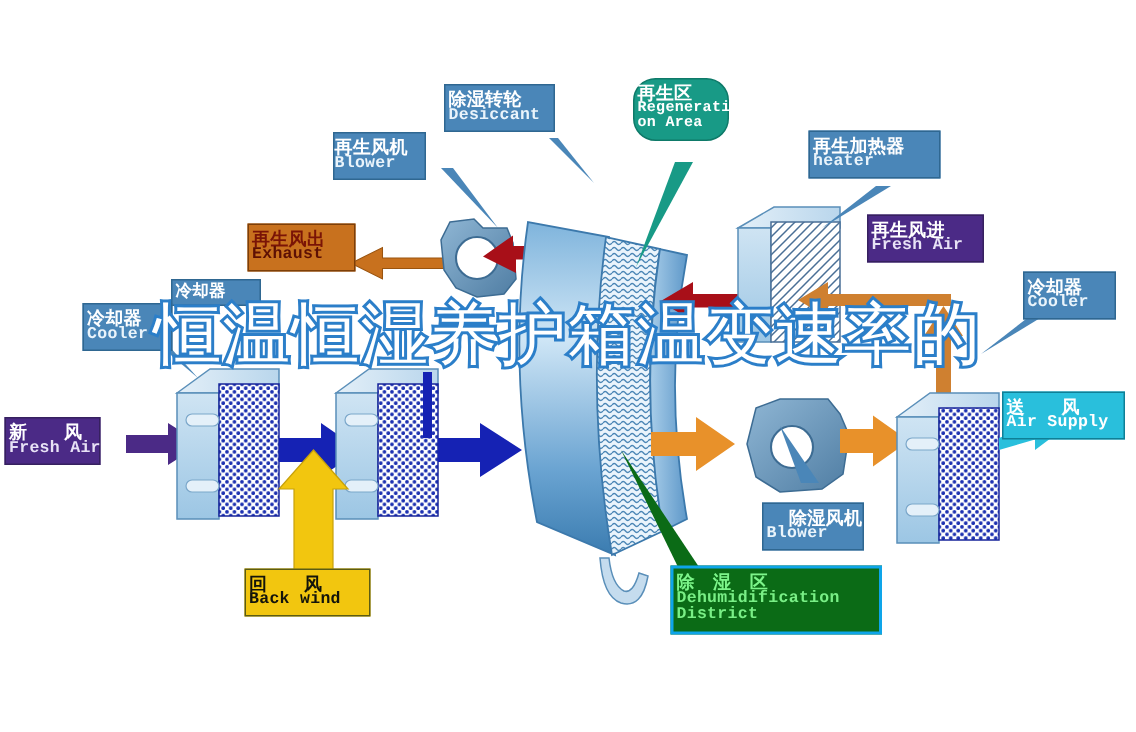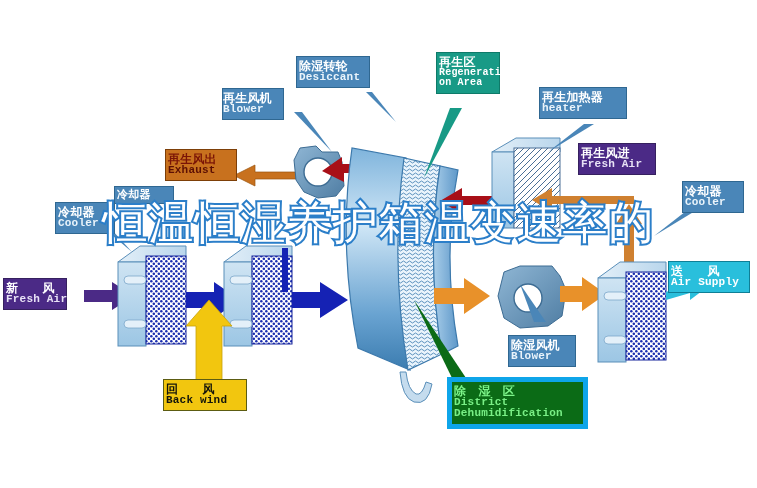--- a/index.html
+++ b/index.html
@@ -24,21 +24,21 @@
   .lbl.purple .en{color:#e8e2f6;}
   .lbl.orange{background:#c8711e;border:1px solid #7d3f08;}
   .lbl.orange .cn{color:#7a1406;}
   .lbl.orange .en{color:#5d1004;}
   .lbl.yellow{background:#f2c60f;border:1px solid #5c5c12;}
   .lbl.yellow .cn{color:#13140b;}
   .lbl.yellow .en{color:#13140b;}
   .lbl.cyan{background:#29bfdc;border:1px solid #0f7f96;}
   .lbl.cyan .cn{color:#ffffff;}
   .lbl.cyan .en{color:#ffffff;}
-  .lbl.green{background:#0b6b16;border:5px solid #0ea5e9;}
+  .lbl.green{background:#0b6b16;border:2px solid #0ea5e9;}
   .lbl.green .cn{color:#7df58a;}
   .lbl.green .en{color:#79ef86;}
 
   
   #title{position:absolute;left:0;top:196px;width:757px;z-index:60;
          text-align:center;pointer-events:none;}
   #title .ln{display:block;font-weight:400;font-size:45px;line-height:54px;
              color:#ffffff;letter-spacing:1px;
              -webkit-text-stroke:4px #2c7fc9;
              paint-order:stroke fill;
@@ -212,21 +212,21 @@
 <div class="lbl blue" style="left:296px;top:56px;width:74px;padding:3px 2px 4px;">
   <span class="cn" style="font-size:12px;">除湿转轮</span>
   <span class="en" style="font-size:11px;">Desiccant</span>
 </div>
 
 <div class="lbl blue" style="left:222px;top:88px;width:62px;padding:3px 0 4px;">
   <span class="cn" style="font-size:12px;">再生风机</span>
   <span class="en" style="font-size:11px;">Blower</span>
 </div>
 
-<div class="lbl teal" style="left:436px;top:52px;width:64px;padding:3px 2px 4px;">
+<div class="lbl teal" style="left:422px;top:52px;width:64px;padding:3px 2px 4px;border-radius:15px;">
   <span class="cn" style="font-size:12px;">再生区</span>
   <span class="en" style="font-size:10px;">Regenerati</span>
   <span class="en" style="font-size:10px;">on Area</span>
 </div>
 
 <div class="lbl blue" style="left:539px;top:87px;width:88px;padding:3px 2px 4px;">
   <span class="cn" style="font-size:12px;">再生加热器</span>
   <span class="en" style="font-size:11px;">heater</span>
 </div>
 
@@ -258,28 +258,28 @@
   <span class="cn" style="font-size:12px;">新　　风</span>
   <span class="en" style="font-size:11px;">Fresh Air</span>
 </div>
 
 <div class="lbl yellow" style="left:163px;top:379px;width:84px;padding:3px 2px 4px;">
   <span class="cn" style="font-size:12px;">回　　风</span>
   <span class="en" style="font-size:11px;">Back wind</span>
 </div>
 
 <div class="lbl blue" style="left:508px;top:335px;width:68px;padding:3px 2px 4px;">
-  <span class="cn" style="font-size:12px;">除湿风机</span>
+  <span class="cn" style="font-size:12px;margin-left:15px;">除湿风机</span>
   <span class="en" style="font-size:11px;">Blower</span>
 </div>
 
 <div class="lbl green" style="left:447px;top:377px;width:141px;padding:3px 2px 4px;">
   <span class="cn" style="font-size:12px;">除　湿　区</span>
+  <span class="en" style="font-size:11px;">Dehumidification</span>
   <span class="en" style="font-size:11px;">District</span>
-  <span class="en" style="font-size:11px;">Dehumidification</span>
 </div>
 
 <div class="lbl cyan" style="left:668px;top:261px;width:82px;padding:3px 2px 4px;">
   <span class="cn" style="font-size:12px;">送　　风</span>
   <span class="en" style="font-size:11px;">Air Supply</span>
 </div>
 
 <div id="title">
   <span class="ln">恒温恒湿养护箱温变速率的</span>
 </div>

